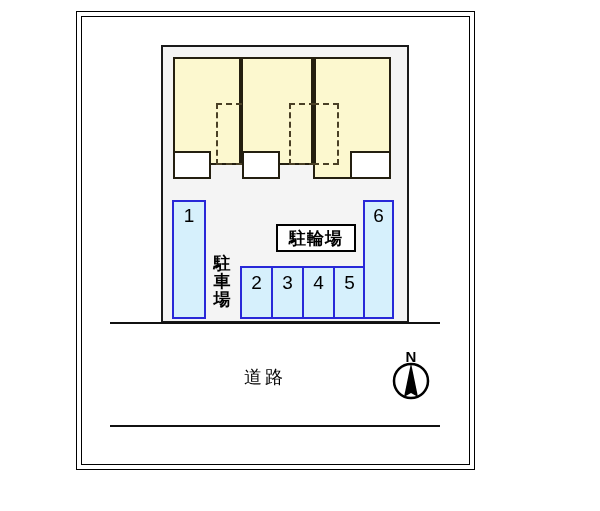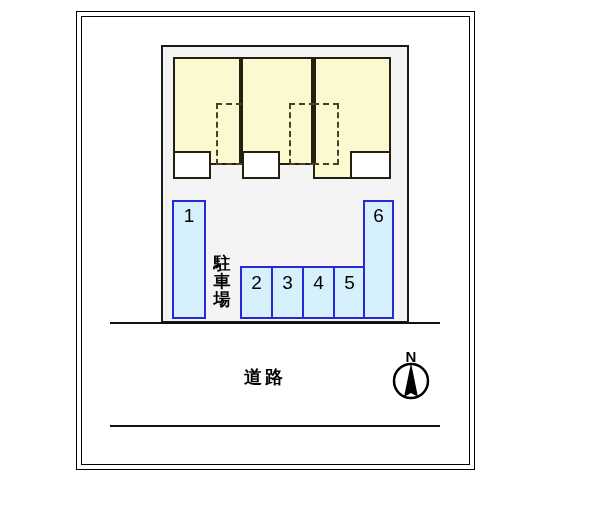--- a/index.html
+++ b/index.html
@@ -139,21 +139,21 @@
 
   
   .road-line {
     position: absolute;
     height: 2px;
     background: #111111;
   }
   .road-label {
     position: absolute;
     font-size: 18px;
-    font-weight: bold;
+    font-weight: normal;
     color: #000000;
     font-family: "DejaVu Sans", sans-serif;
     letter-spacing: 3px;
   }
 
   
   .compass {
     position: absolute;
     left: 386px;
     top: 348px;
@@ -222,20 +222,21 @@
   <div class="stall" style="left:363px; top:200px; width:31px; height:119px;">
     <span class="num">6</span>
   </div>
 
   <div class="label-vertical" style="left:212px; top:254px;">
     <span>駐</span>
     <span>車</span>
     <span>場</span>
   </div>
 
+  <div class="label-box" style="left:276px; top:224px; width:80px; height:28px;">駐輪場</div>
 
   <div class="road-line" style="left:110px; top:322px; width:330px;"></div>
   <div class="road-line" style="left:110px; top:425px; width:330px;"></div>
   <div class="road-label" style="left:244px; top:365px;">道路</div>
 
   <div class="compass">
     <div class="n-letter">N</div>
     <svg width="50" height="54" viewBox="0 0 50 54" style="position:absolute;left:0;top:0;">
       <circle cx="25" cy="33" r="17" fill="#ffffff" stroke="#000000" stroke-width="2.5"></circle>
       <polygon points="25,15 32,49 25,45" fill="#000000"></polygon>

